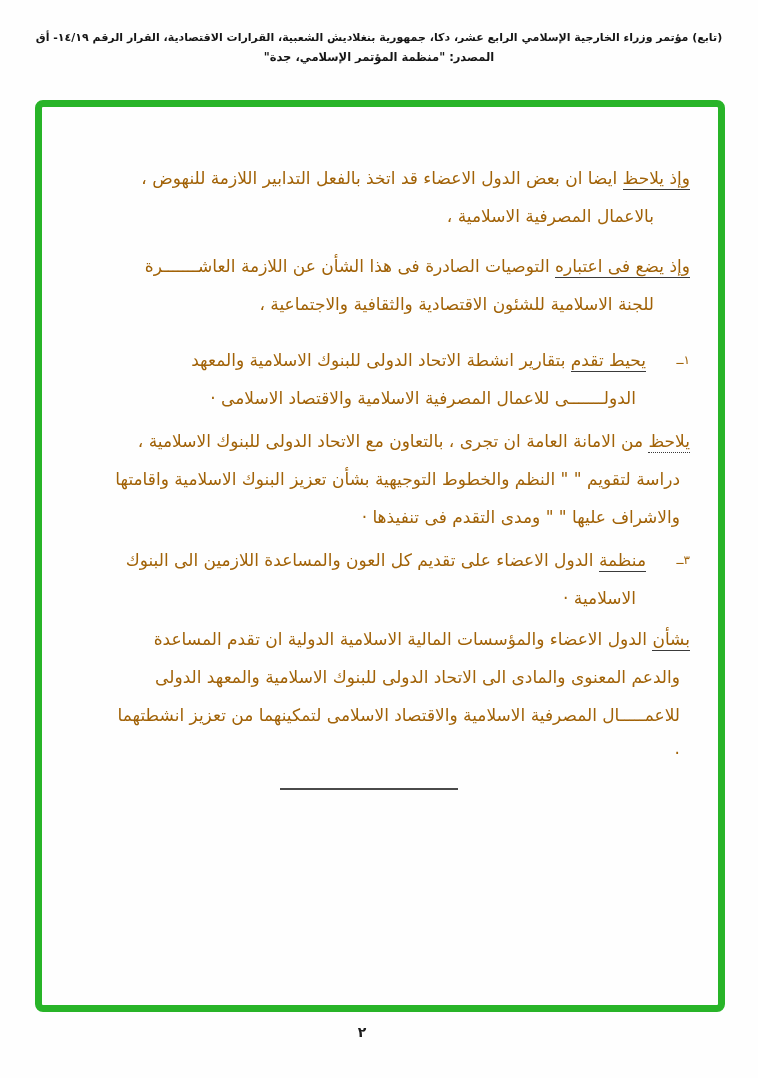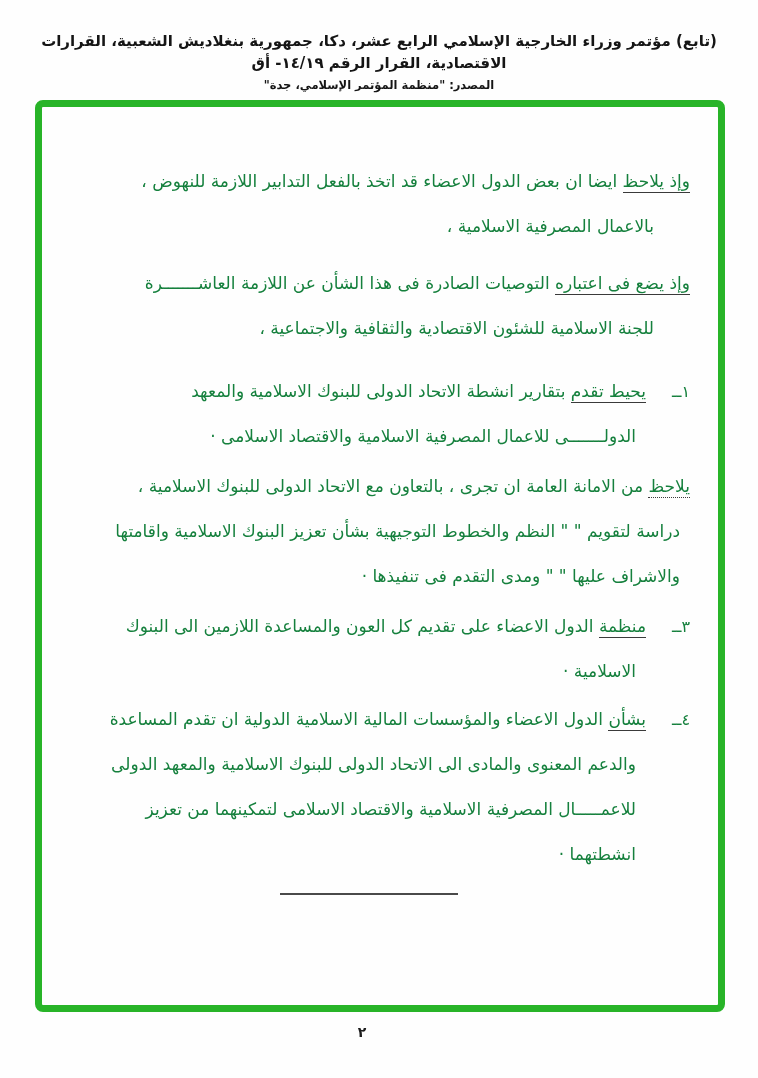--- a/index.html
+++ b/index.html
@@ -15,24 +15,24 @@
     direction: rtl;
   }
   
   .doc-header {
     position: absolute;
     top: 30px; left: 0; right: 0;
     text-align: center;
     color: #151515;
   }
   .doc-header .h-line1 {
-    font-size: 15px;
+    font-size: 11px;
     font-weight: bold;
     letter-spacing: 0px;
-    line-height: 22px;
+    line-height: 16px;
     padding: 0 18px;
   }
   .doc-header .h-line2 {
     font-size: 11.5px;
     font-weight: bold;
     line-height: 18px;
     margin-top: 2px;
   }
   
   .frame {
@@ -42,23 +42,23 @@
     border: 7px solid #28b428;
     border-radius: 8px;
     background: transparent;
   }
   .frame-content {
     position: relative;
     height: 100%;
     padding: 52px 28px 0 67px;
     direction: rtl;
     text-align: right;
-    color: #15803d;
+    color: #a16207;
     font-size: 17px;
-    line-height: 45px;
+    line-height: 38px;
   }
   
   .preamble {
     padding-right: 36px;
     text-indent: -36px;
     margin-bottom: 12px;
   }
   .preamble.second { margin-bottom: 18px; }
   .lead {
     border-bottom: 1.5px solid #3a3a3a;
@@ -69,21 +69,21 @@
   }
   
   .item {
     display: flex;
     flex-direction: row; 
     margin-bottom: 3px;
   }
   .item .num {
     flex: 0 0 44px;
     text-align: right;
-    font-size: 16px;
+    font-size: 12px;
   }
   .item .itext {
     flex: 1;
     padding-right: 10px;
     text-indent: -10px;
   }
   .item.sp-before { margin-top: 5px; }
   
   .divider {
     border: none;
@@ -131,21 +131,20 @@
       <div class="item sp-before">
         <span class="itext"><span class="lead dotted">يلاحظ</span><span> من الامانة العامة ان تجرى ، بالتعاون مع الاتحاد الدولى للبنوك الاسلامية ، دراسة لتقويم " " النظم والخطوط التوجيهية بشأن تعزيز البنوك الاسلامية واقامتها والاشراف عليها " " ومدى التقدم فى تنفيذها ·</span></span>
       </div>
 
       <div class="item sp-before">
         <span class="num">٣ــ</span>
         <span class="itext"><span class="lead">منظمة</span><span> الدول الاعضاء على تقديم كل العون والمساعدة اللازمين الى البنوك الاسلامية ·</span></span>
       </div>
 
       <div class="item">
-        <span class="num">٤ــ</span>
         <span class="itext"><span class="lead">بشأن</span><span> الدول الاعضاء والمؤسسات المالية الاسلامية الدولية ان تقدم المساعدة والدعم المعنوى والمادى الى الاتحاد الدولى للبنوك الاسلامية والمعهد الدولى للاعمـــــال المصرفية الاسلامية والاقتصاد الاسلامى لتمكينهما من تعزيز انشطتهما ·</span></span>
       </div>
 
       <hr class="divider">
 
     </div>
   </div>
 
   <div class="page-number">٢</div>
 

